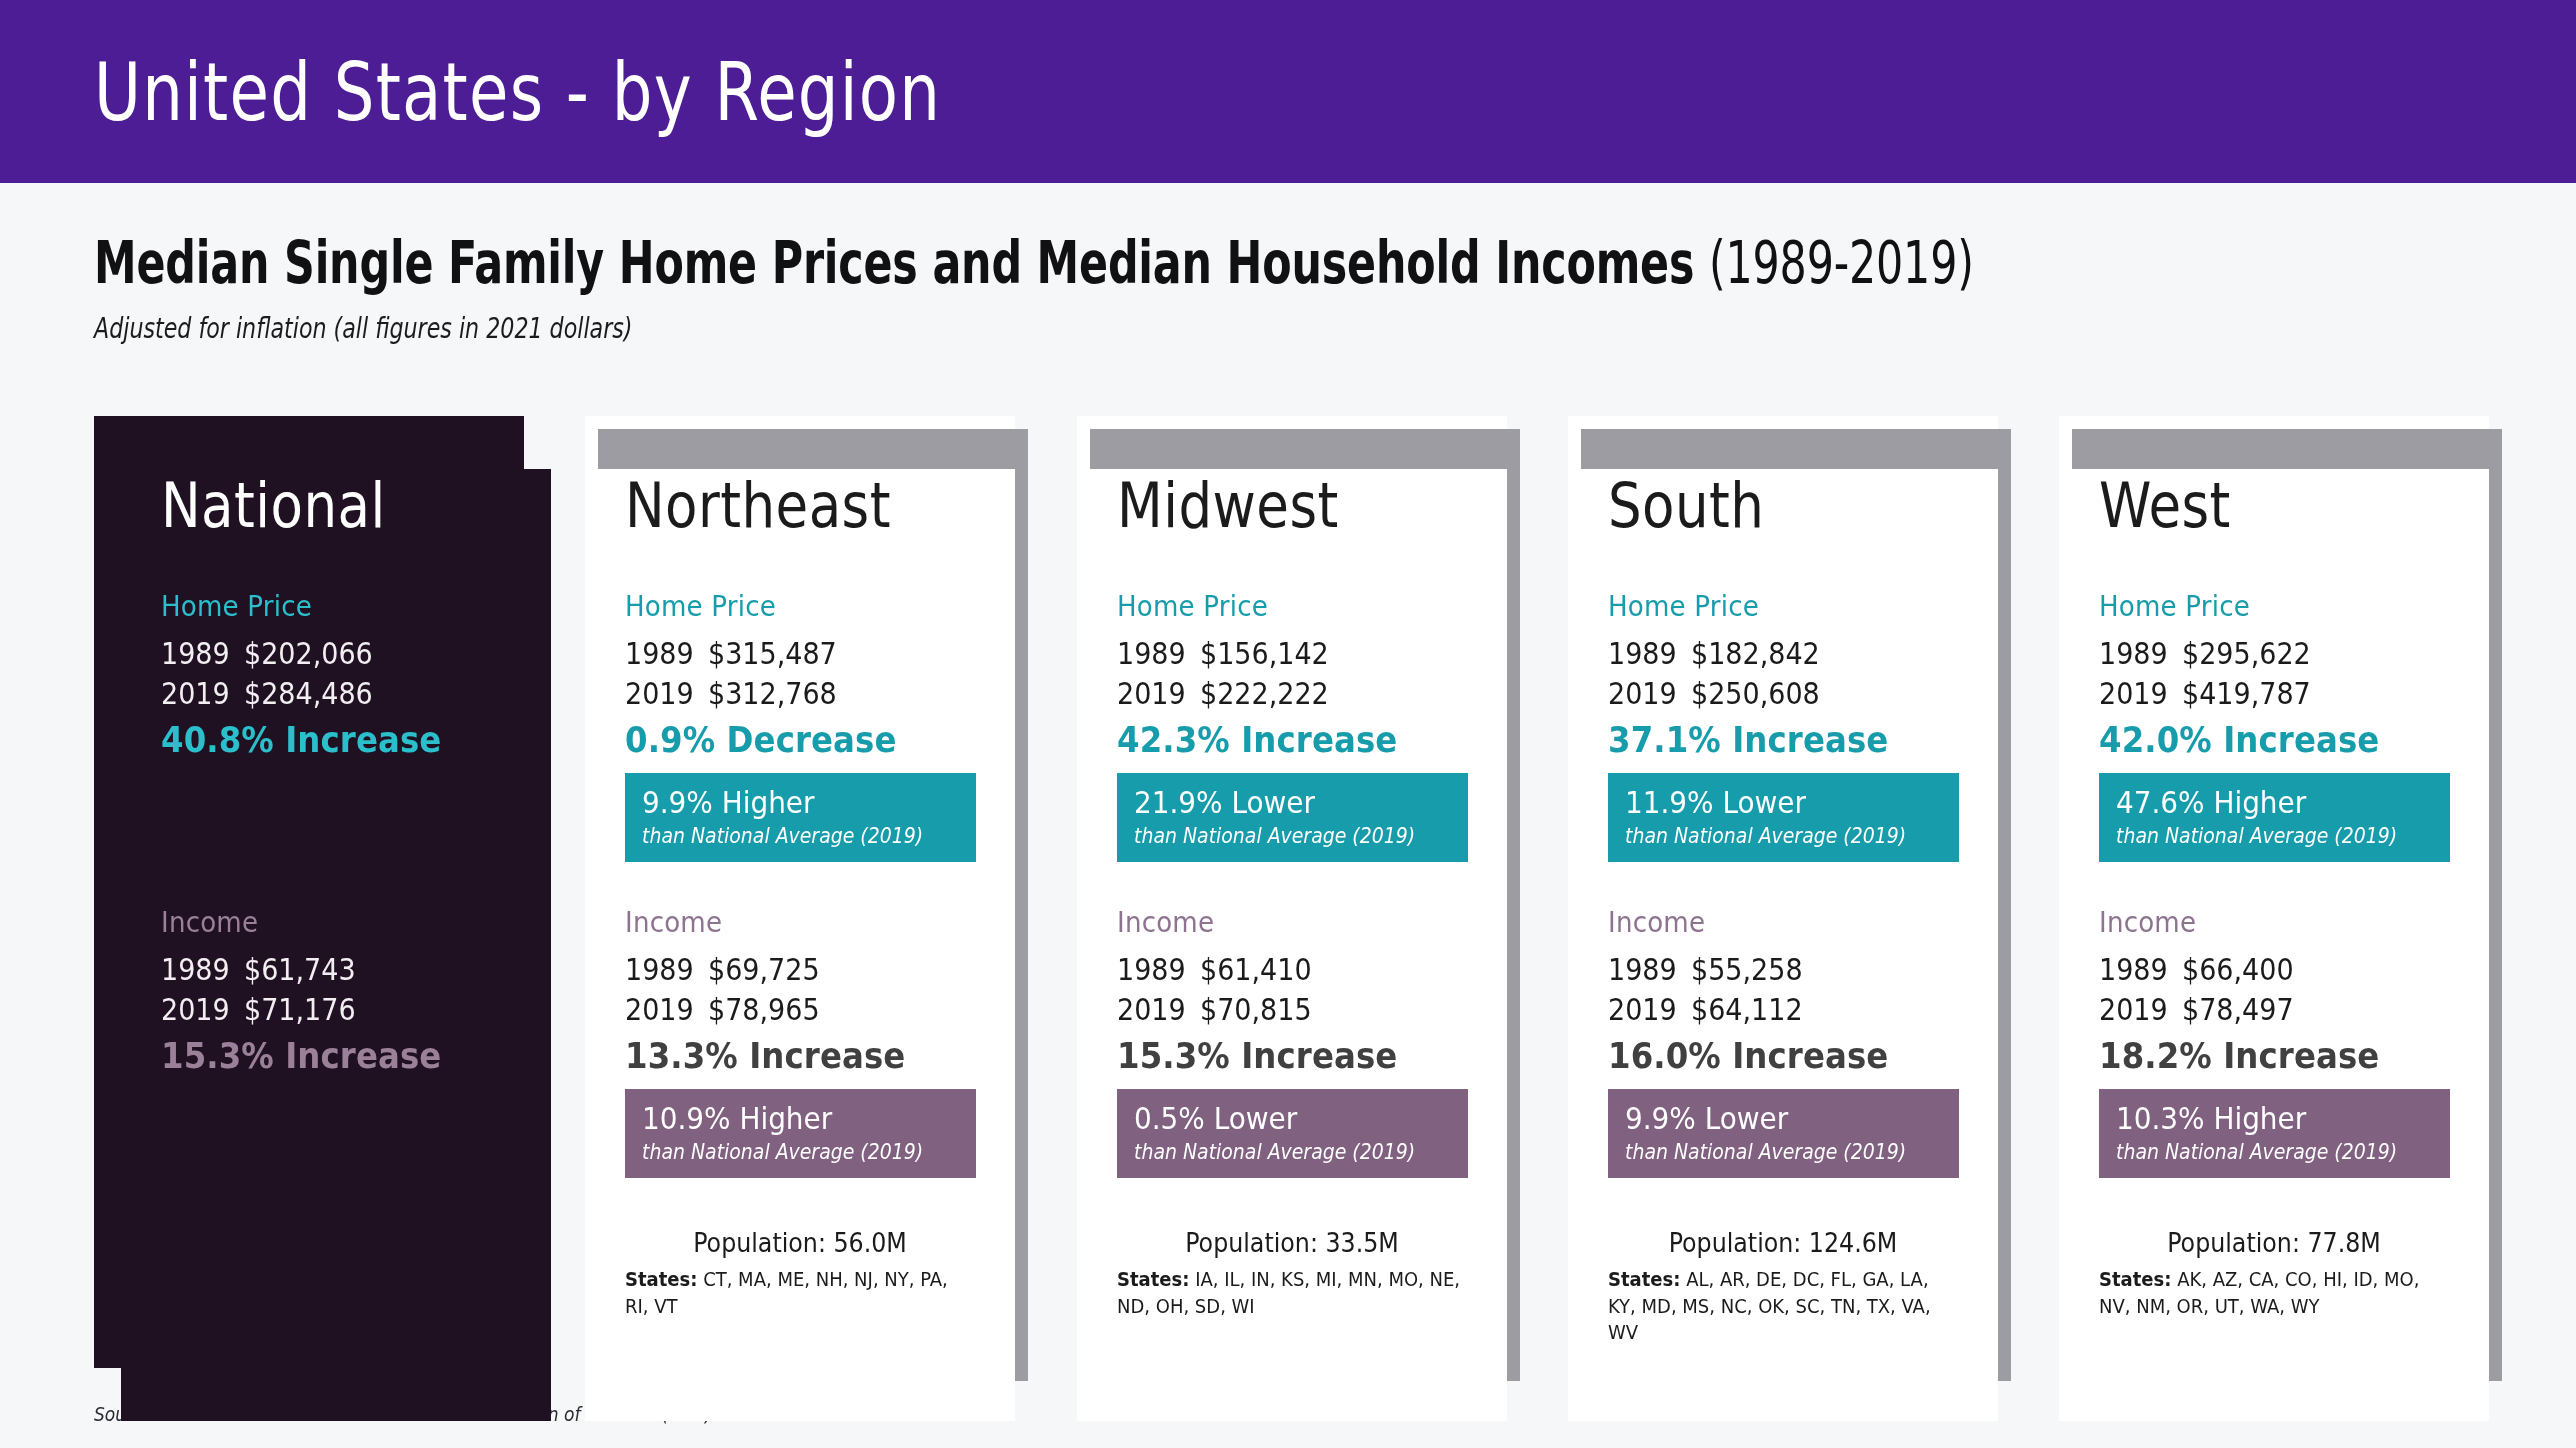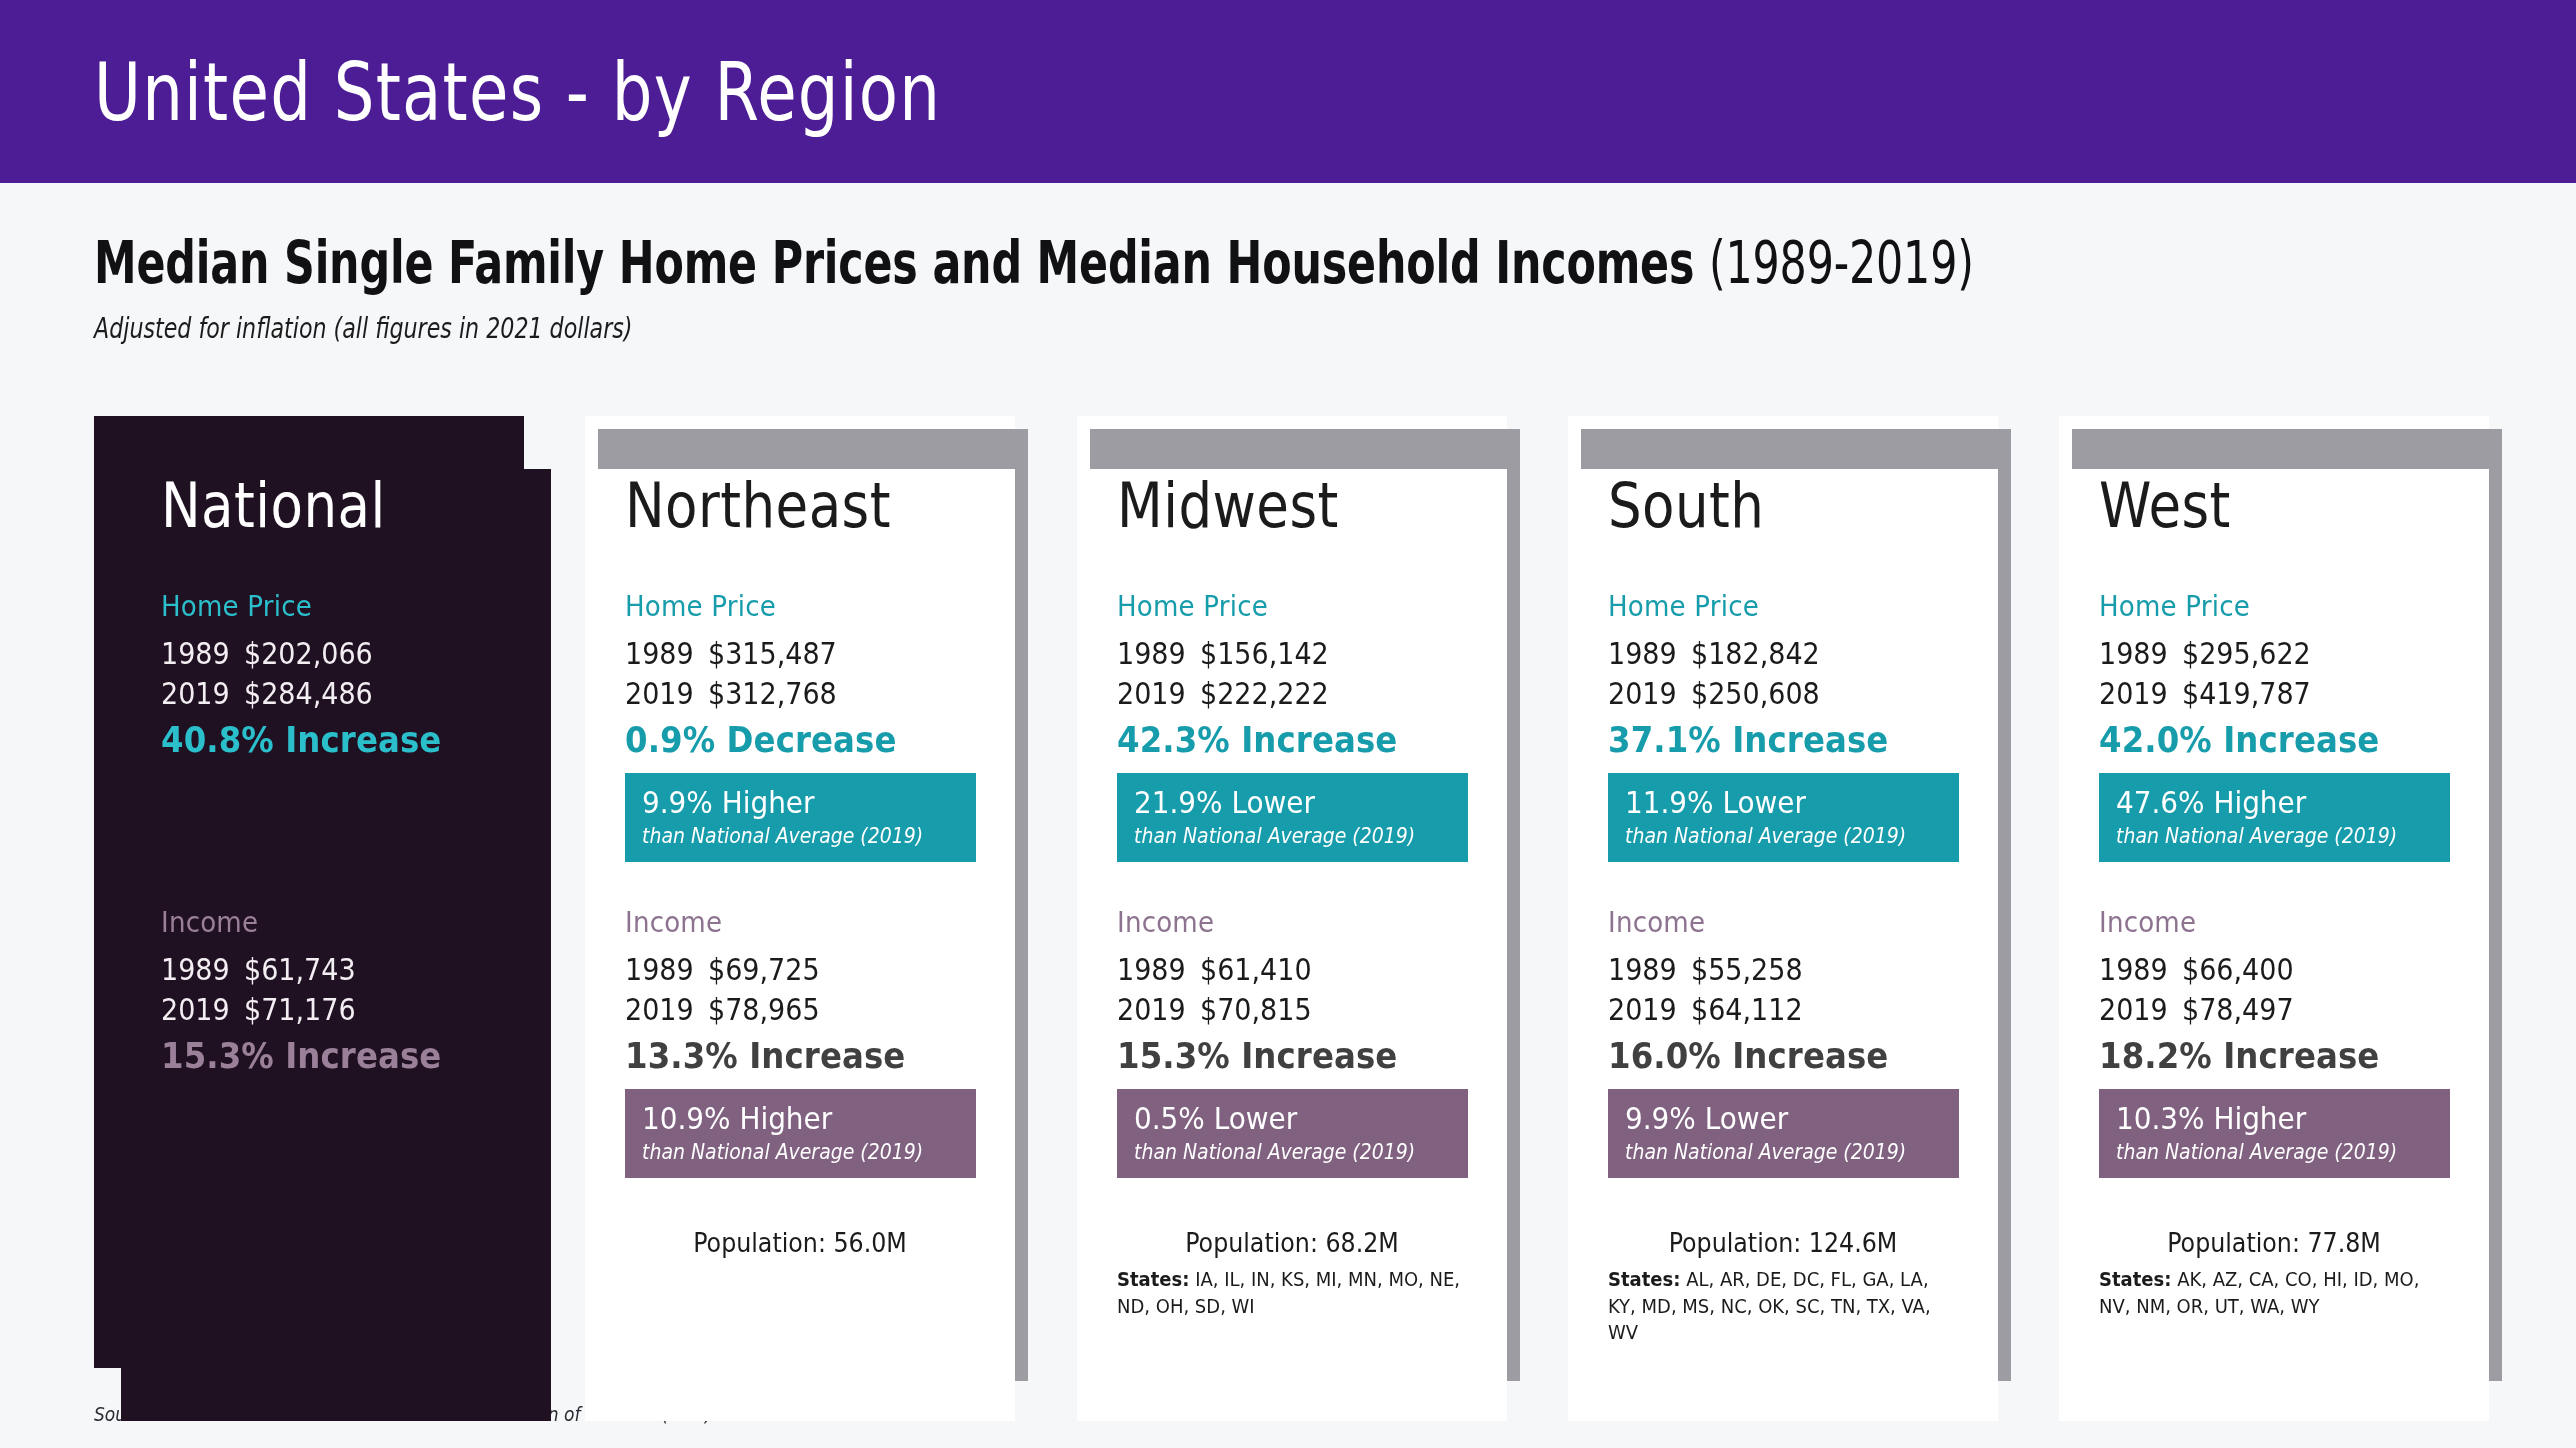--- a/index.html
+++ b/index.html
@@ -230,20 +230,21 @@
               <span class="val">$78,965</span>
             </div>
           </div>
           <div class="delta delta-income">13.3% Increase</div>
           <div class="badge purple">
             <div class="big">10.9% Higher</div>
             <div class="small">than National Average (2019)</div>
           </div>
         </div>
         <div class="pop">Population: 56.0M</div>
+        <div class="states"><b>States:</b> <span>CT, MA, ME, NH, NJ, NY, PA, RI, VT</span></div>
       </div>
     </div>
     <div class="card" style="left: 983px;">
       <div class="shadow"></div>
       <div class="body">
         <div class="region-name">Midwest</div>
         <div class="price-block">
           <div class="section-label label-price">Home Price</div>
           <div class="rows">
             <div class="row">
@@ -272,21 +273,21 @@
               <span class="yr">2019</span>
               <span class="val">$70,815</span>
             </div>
           </div>
           <div class="delta delta-income">15.3% Increase</div>
           <div class="badge purple">
             <div class="big">0.5% Lower</div>
             <div class="small">than National Average (2019)</div>
           </div>
         </div>
-        <div class="pop">Population: 68.2M</div>
+        <div class="pop">Population: 33.5M</div>
         <div class="states"><b>States:</b> <span>IA, IL, IN, KS, MI, MN, MO, NE, ND, OH, SD, WI</span></div>
       </div>
     </div>
     <div class="card" style="left: 1474px;">
       <div class="shadow"></div>
       <div class="body">
         <div class="region-name">South</div>
         <div class="price-block">
           <div class="section-label label-price">Home Price</div>
           <div class="rows">

